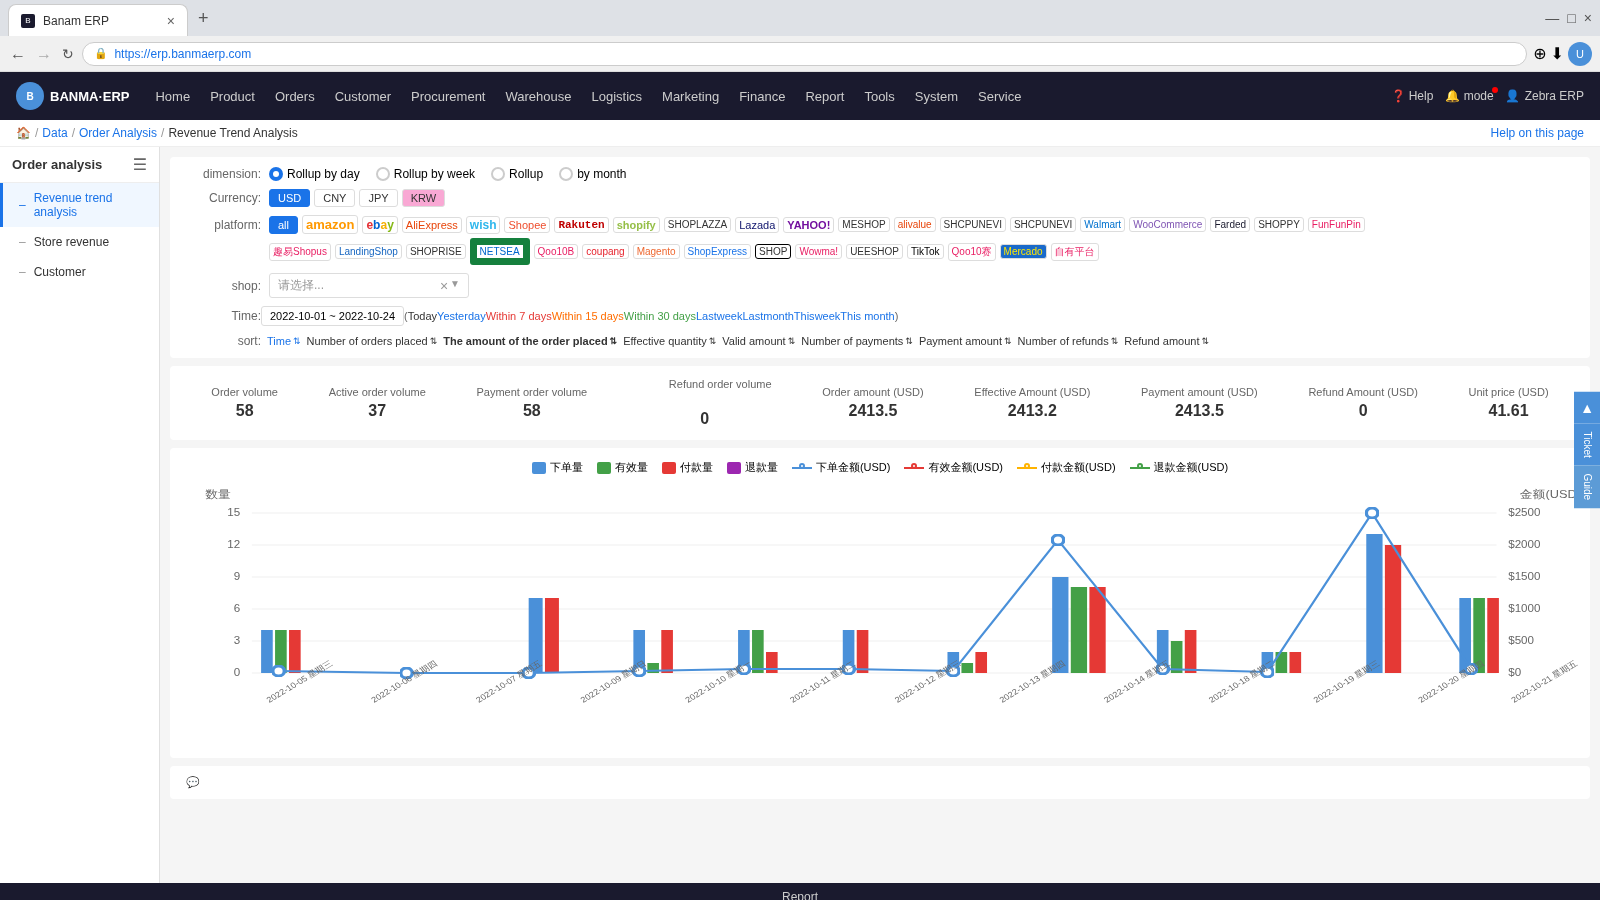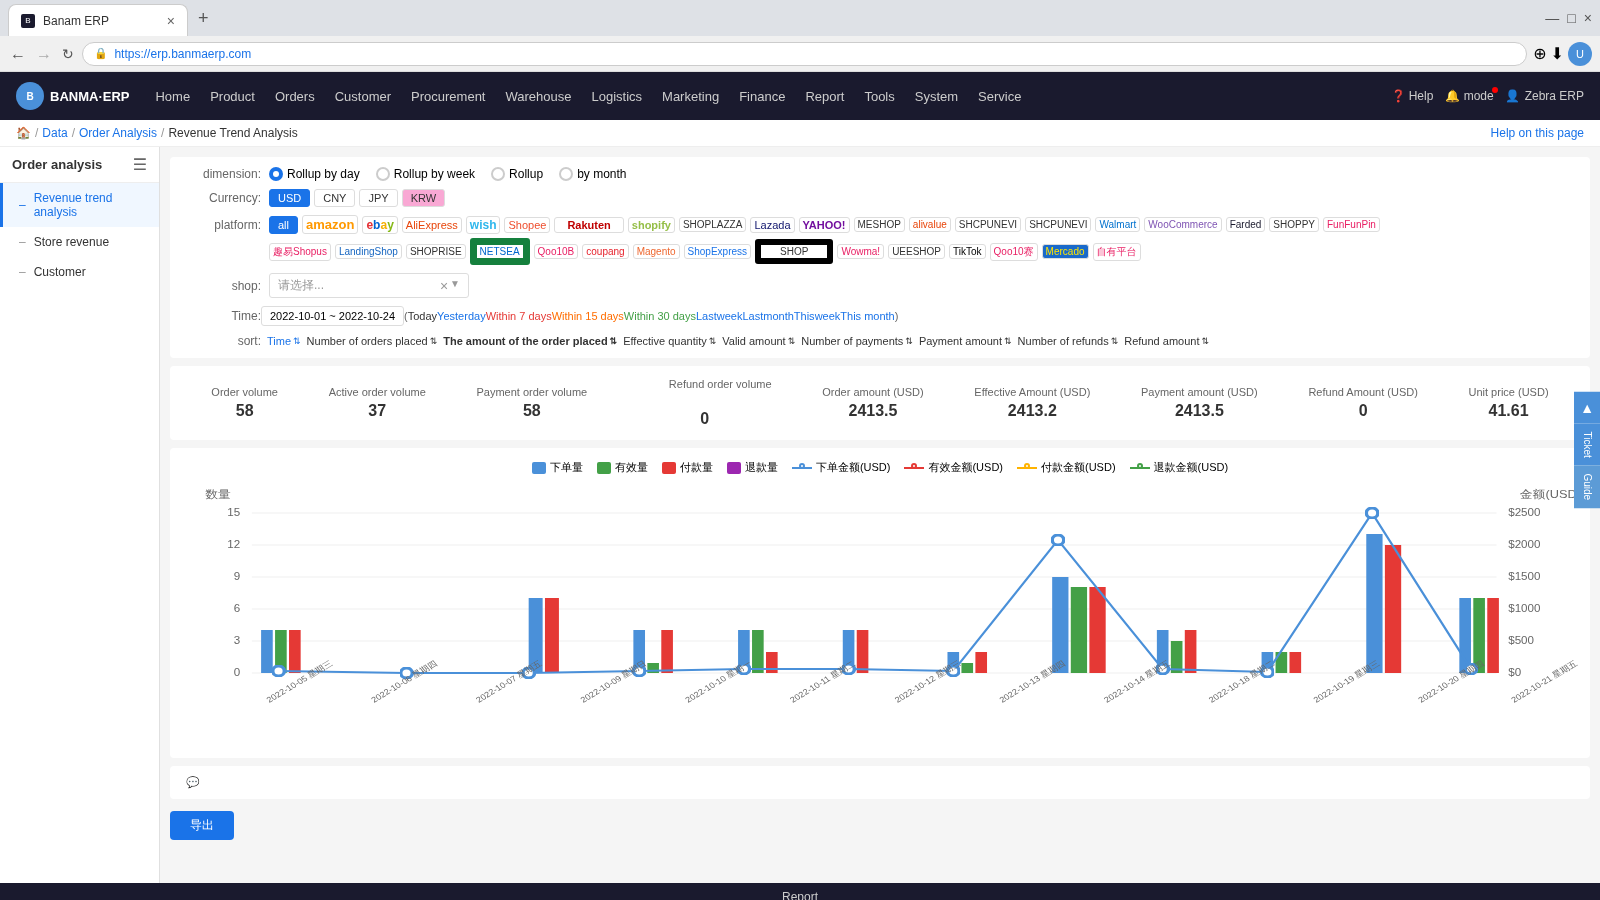--- a/index.html
+++ b/index.html
@@ -145,21 +145,21 @@
 
       <div style="display:flex;align-items:center;margin-bottom:4px;gap:8px;">
         <span style="width:75px;text-align:right;font-size:12px;color:#666;flex-shrink:0;">platform:</span>
         <div style="display:flex;flex-wrap:nowrap;gap:4px;align-items:center;overflow:hidden;">
           <button style="padding:2px 8px;border:1px solid #1a73e8;border-radius:3px;font-size:11px;cursor:pointer;background:#1a73e8;color:white;">all</button>
           <span style="color:#ff9900;font-weight:bold;font-size:13px;cursor:pointer;padding:1px 3px;border:1px solid #ddd;border-radius:3px;">amazon</span>
           <span style="font-weight:bold;font-size:12px;cursor:pointer;padding:1px 3px;border:1px solid #ddd;border-radius:3px;"><span style="color:#e53238;">e</span><span style="color:#0064d2;">b</span><span style="color:#f5af02;">a</span><span style="color:#86b817;">y</span></span>
           <span style="color:#e8450a;font-size:11px;cursor:pointer;padding:1px 3px;border:1px solid #ddd;border-radius:3px;">AliExpress</span>
           <span style="color:#2fb7ec;font-weight:bold;font-size:12px;cursor:pointer;padding:1px 3px;border:1px solid #ddd;border-radius:3px;">wish</span>
           <span style="color:#ee4d2d;font-size:11px;cursor:pointer;padding:1px 3px;border:1px solid #ddd;border-radius:3px;">Shopee</span>
-          <span style="color:#bf0000;font-weight:bold;font-size:11px;cursor:pointer;padding:1px 12px;border:1px solid #ddd;border-radius:3px;">Rakuten</span>
+          <span style="color:#bf0000;font-weight:bold;font-size:11px;cursor:pointer;padding:1px 3px;border:1px solid #ddd;border-radius:3px;font-family:Liberation Mono, monospace;">Rakuten</span>
           <span style="color:#95bf47;font-weight:bold;font-size:11px;cursor:pointer;padding:1px 3px;border:1px solid #ddd;border-radius:3px;">shopify</span>
           <span style="font-size:10px;cursor:pointer;padding:1px 3px;border:1px solid #ddd;border-radius:3px;color:#333;">SHOPLAZZA</span>
           <span style="color:#0f146c;font-size:11px;cursor:pointer;padding:1px 3px;border:1px solid #ddd;border-radius:3px;">Lazada</span>
           <span style="color:#720e9e;font-weight:bold;font-size:11px;cursor:pointer;padding:1px 3px;border:1px solid #ddd;border-radius:3px;">YAHOO!</span>
           <span style="font-size:10px;cursor:pointer;padding:1px 3px;border:1px solid #ddd;border-radius:3px;color:#333;">MESHOP</span>
           <span style="font-size:10px;cursor:pointer;padding:1px 3px;border:1px solid #ddd;border-radius:3px;color:#e8450a;">alivalue</span>
           <span style="font-size:10px;cursor:pointer;padding:1px 3px;border:1px solid #ddd;border-radius:3px;color:#333;">SHCPUNEVI</span>
           <span style="font-size:10px;cursor:pointer;padding:1px 3px;border:1px solid #ddd;border-radius:3px;color:#333;">SHCPUNEVI</span>
           <span style="font-size:10px;cursor:pointer;padding:1px 3px;border:1px solid #ddd;border-radius:3px;color:#0071ce;">Walmart</span>
           <span style="font-size:10px;cursor:pointer;padding:1px 3px;border:1px solid #ddd;border-radius:3px;color:#7f54b3;">WooCommerce</span>
@@ -173,21 +173,21 @@
         <span style="width:75px;flex-shrink:0;"></span>
         <div style="display:flex;flex-wrap:nowrap;gap:4px;align-items:center;">
           <span style="font-size:10px;cursor:pointer;padding:1px 3px;border:1px solid #ddd;border-radius:3px;color:#e91e63;">趣易Shopus</span>
           <span style="font-size:10px;cursor:pointer;padding:1px 3px;border:1px solid #ddd;border-radius:3px;color:#1565c0;">LandingShop</span>
           <span style="font-size:10px;cursor:pointer;padding:1px 3px;border:1px solid #ddd;border-radius:3px;color:#333;">SHOPRISE</span>
           <span style="font-size:10px;cursor:pointer;padding:1px 3px;border:7px solid #15803d;border-radius:3px;color:#0066cc;">NETSEA</span>
           <span style="font-size:10px;cursor:pointer;padding:1px 3px;border:1px solid #ddd;border-radius:3px;color:#e91e63;">Qoo10B</span>
           <span style="font-size:10px;cursor:pointer;padding:1px 3px;border:1px solid #ddd;border-radius:3px;color:#e61e28;">coupang</span>
           <span style="font-size:10px;cursor:pointer;padding:1px 3px;border:1px solid #ddd;border-radius:3px;color:#ee672f;">Magento</span>
           <span style="font-size:10px;cursor:pointer;padding:1px 3px;border:1px solid #ddd;border-radius:3px;color:#1a73e8;">ShopExpress</span>
-          <span style="font-size:10px;cursor:pointer;padding:1px 19px;border:6px solid #000000;border-radius:3px;color:#333;">SHOP</span>
+          <span style="font-size:10px;cursor:pointer;padding:1px 3px;border:1px solid #000000;border-radius:3px;color:#333;">SHOP</span>
           <span style="font-size:10px;cursor:pointer;padding:1px 3px;border:1px solid #ddd;border-radius:3px;color:#e91e63;">Wowma!</span>
           <span style="font-size:10px;cursor:pointer;padding:1px 3px;border:1px solid #ddd;border-radius:3px;color:#333;">UEESHOP</span>
           <span style="font-size:10px;cursor:pointer;padding:1px 3px;border:1px solid #ddd;border-radius:3px;color:#000;">TikTok</span>
           <span style="font-size:10px;cursor:pointer;padding:1px 3px;border:1px solid #ddd;border-radius:3px;color:#e91e63;">Qoo10赛</span>
           <span style="font-size:10px;cursor:pointer;padding:1px 3px;border:1px solid #ddd;border-radius:3px;color:#ffe600;background:#1a6aca;">Mercado</span>
           <span style="font-size:10px;cursor:pointer;padding:1px 3px;border:1px solid #ddd;border-radius:3px;color:#e91e63;">自有平台</span>
         </div>
       </div>
 
       <div style="display:flex;align-items:center;margin-bottom:8px;gap:8px;">
@@ -409,23 +409,20 @@
           <text x="1065" y="220" font-size="8" fill="#666" transform="rotate(-35,1065,220)">2022-10-20 星期四</text>
           <text x="1145" y="220" font-size="8" fill="#666" transform="rotate(-35,1145,220)">2022-10-21 星期五</text>
         </svg>
       </div>
     </div>
 
     <div style="background:white;padding:10px 16px;border-radius:4px;margin-bottom:8px;font-size:11px;color:#666;display:flex;align-items:center;gap:6px;">
       <span>💬</span>
     </div>
 
-    <div style="padding:4px 0;">
-      <button style="background:#1a73e8;color:white;border:none;border-radius:4px;padding:6px 20px;font-size:12px;cursor:pointer;">导出</button>
-    </div>
 
   </div>
 </div>
 
 <div style="background:#1a1a2e;height:28px;display:flex;align-items:center;justify-content:center;color:#ccc;font-size:12px;">
   <span>Report</span>
 </div>
 
 <div style="position:fixed;right:0;top:50%;transform:translateY(-50%);display:flex;flex-direction:column;z-index:100;">
   <button style="background:#4a90d9;color:white;border:none;padding:8px 6px;cursor:pointer;font-size:14px;">▲</button>

